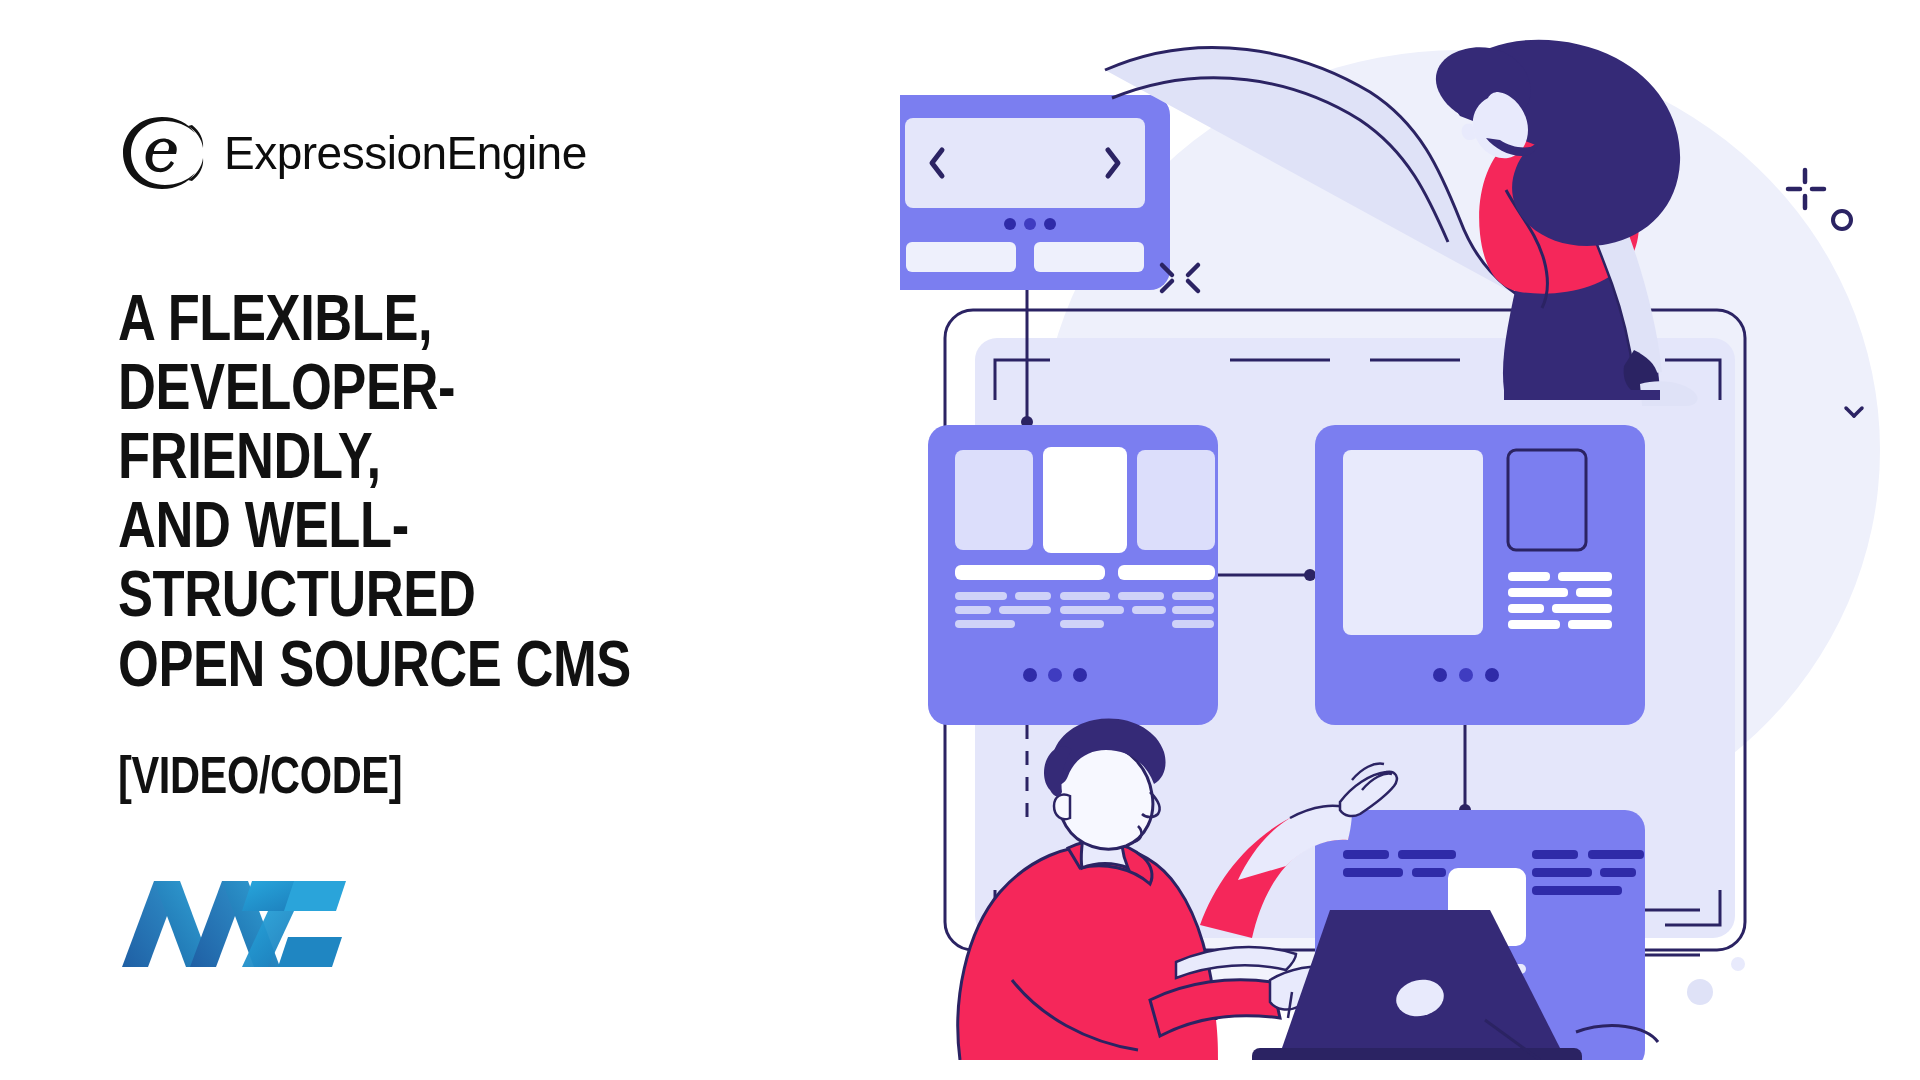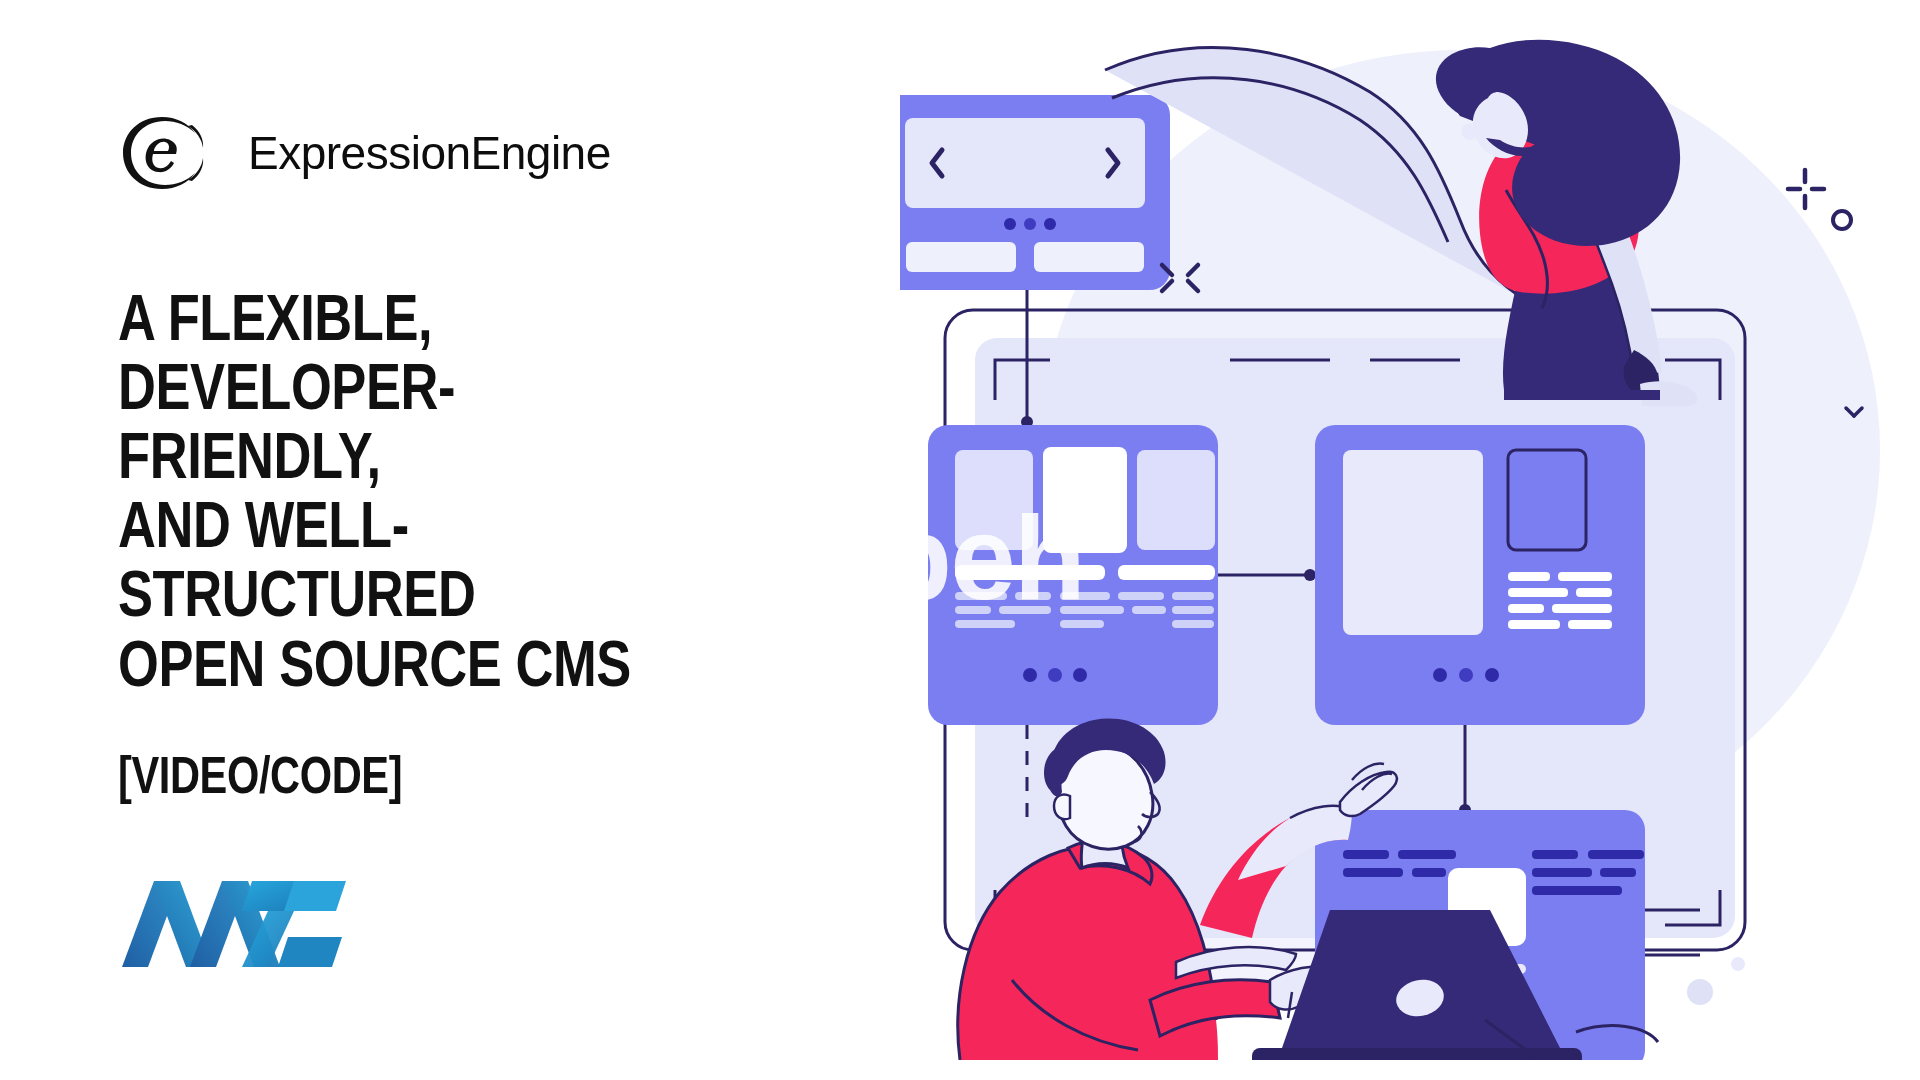--- a/index.html
+++ b/index.html
@@ -8,21 +8,21 @@
     background:#ffffff;
     font-family:"Liberation Sans", sans-serif;
     overflow:hidden;
     position:relative;
   }
   .stage{position:relative;width:1920px;height:1080px;overflow:hidden;background:#fff;}
 
   
   .left{position:absolute;left:118px;top:110px;width:720px;}
 
-  .brand{display:flex;align-items:center;gap:42px;height:86px;}
+  .brand{display:flex;align-items:center;gap:18px;height:86px;}
   .brand-mark{width:88px;height:80px;flex:0 0 auto;}
   .brand-name{
     font-size:46px;
     letter-spacing:-0.5px;
     color:#0d0d0d;
     font-weight:400;
     font-family:"Liberation Sans", sans-serif;
     white-space:nowrap;
   }
 
@@ -382,16 +382,15 @@
             <path d="M912 169 L924 169"></path>
         </g>
         <circle cx="942" cy="200" r="9" fill="none" stroke="#2b2363" stroke-width="4"></circle>
         <g stroke="#2b2363" stroke-width="3.5" stroke-linecap="round">
           <path d="M946 388 L954 396"></path>
             <path d="M962 388 L954 396"></path>
         </g>
       </g>
     </svg>
 
-    <div class="watermark">ppeh</div>
   </div>
 
 </div>
 
 </body></html>

